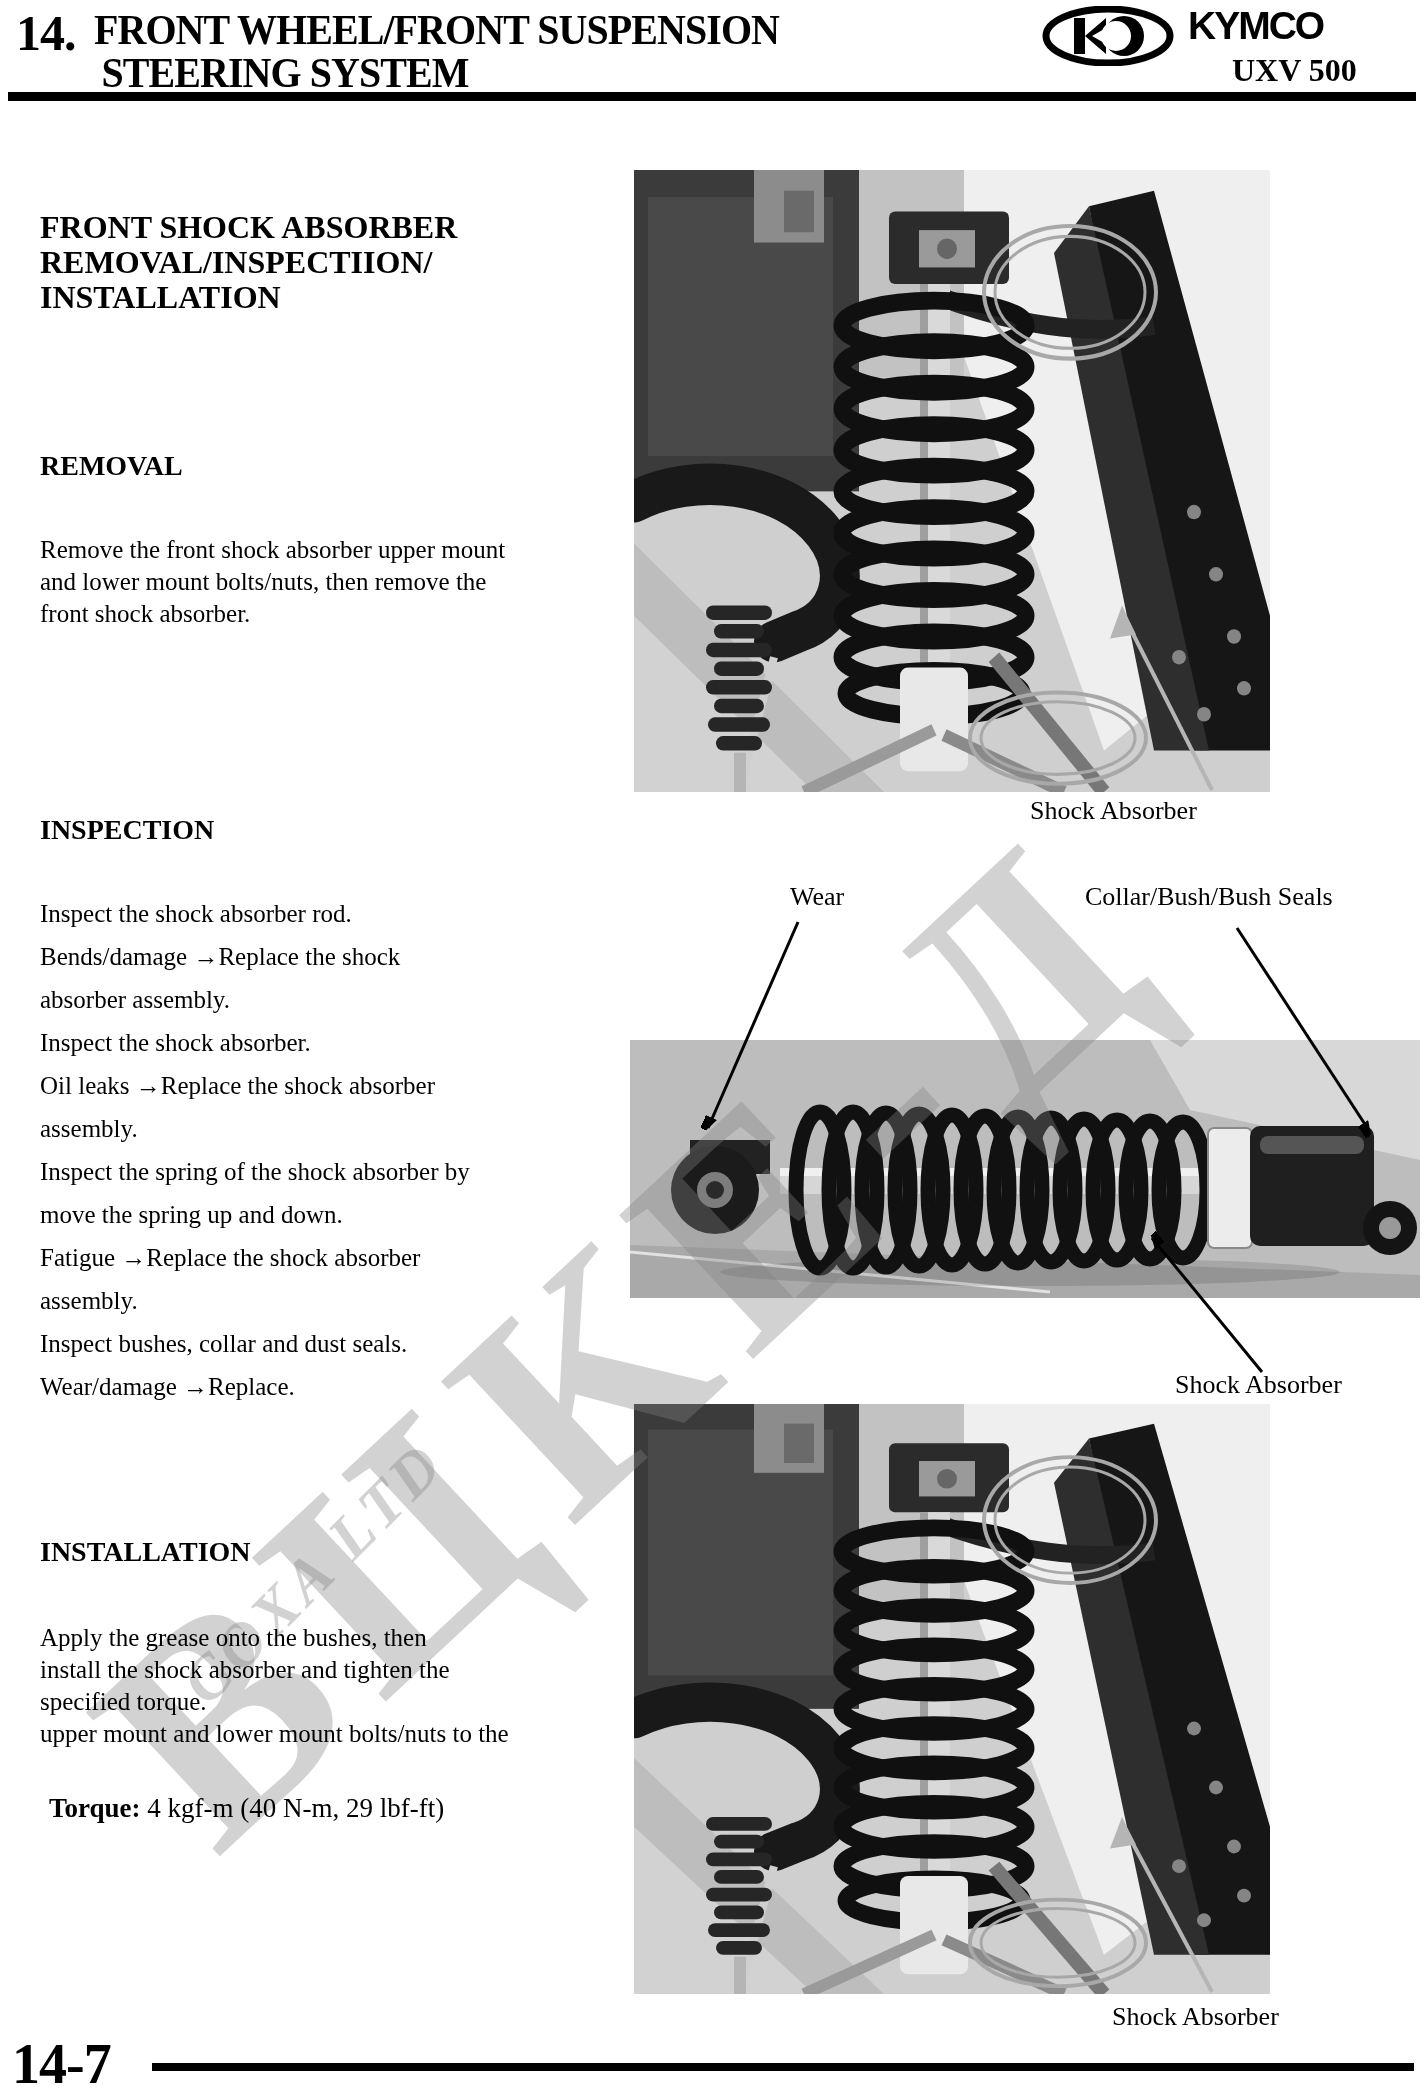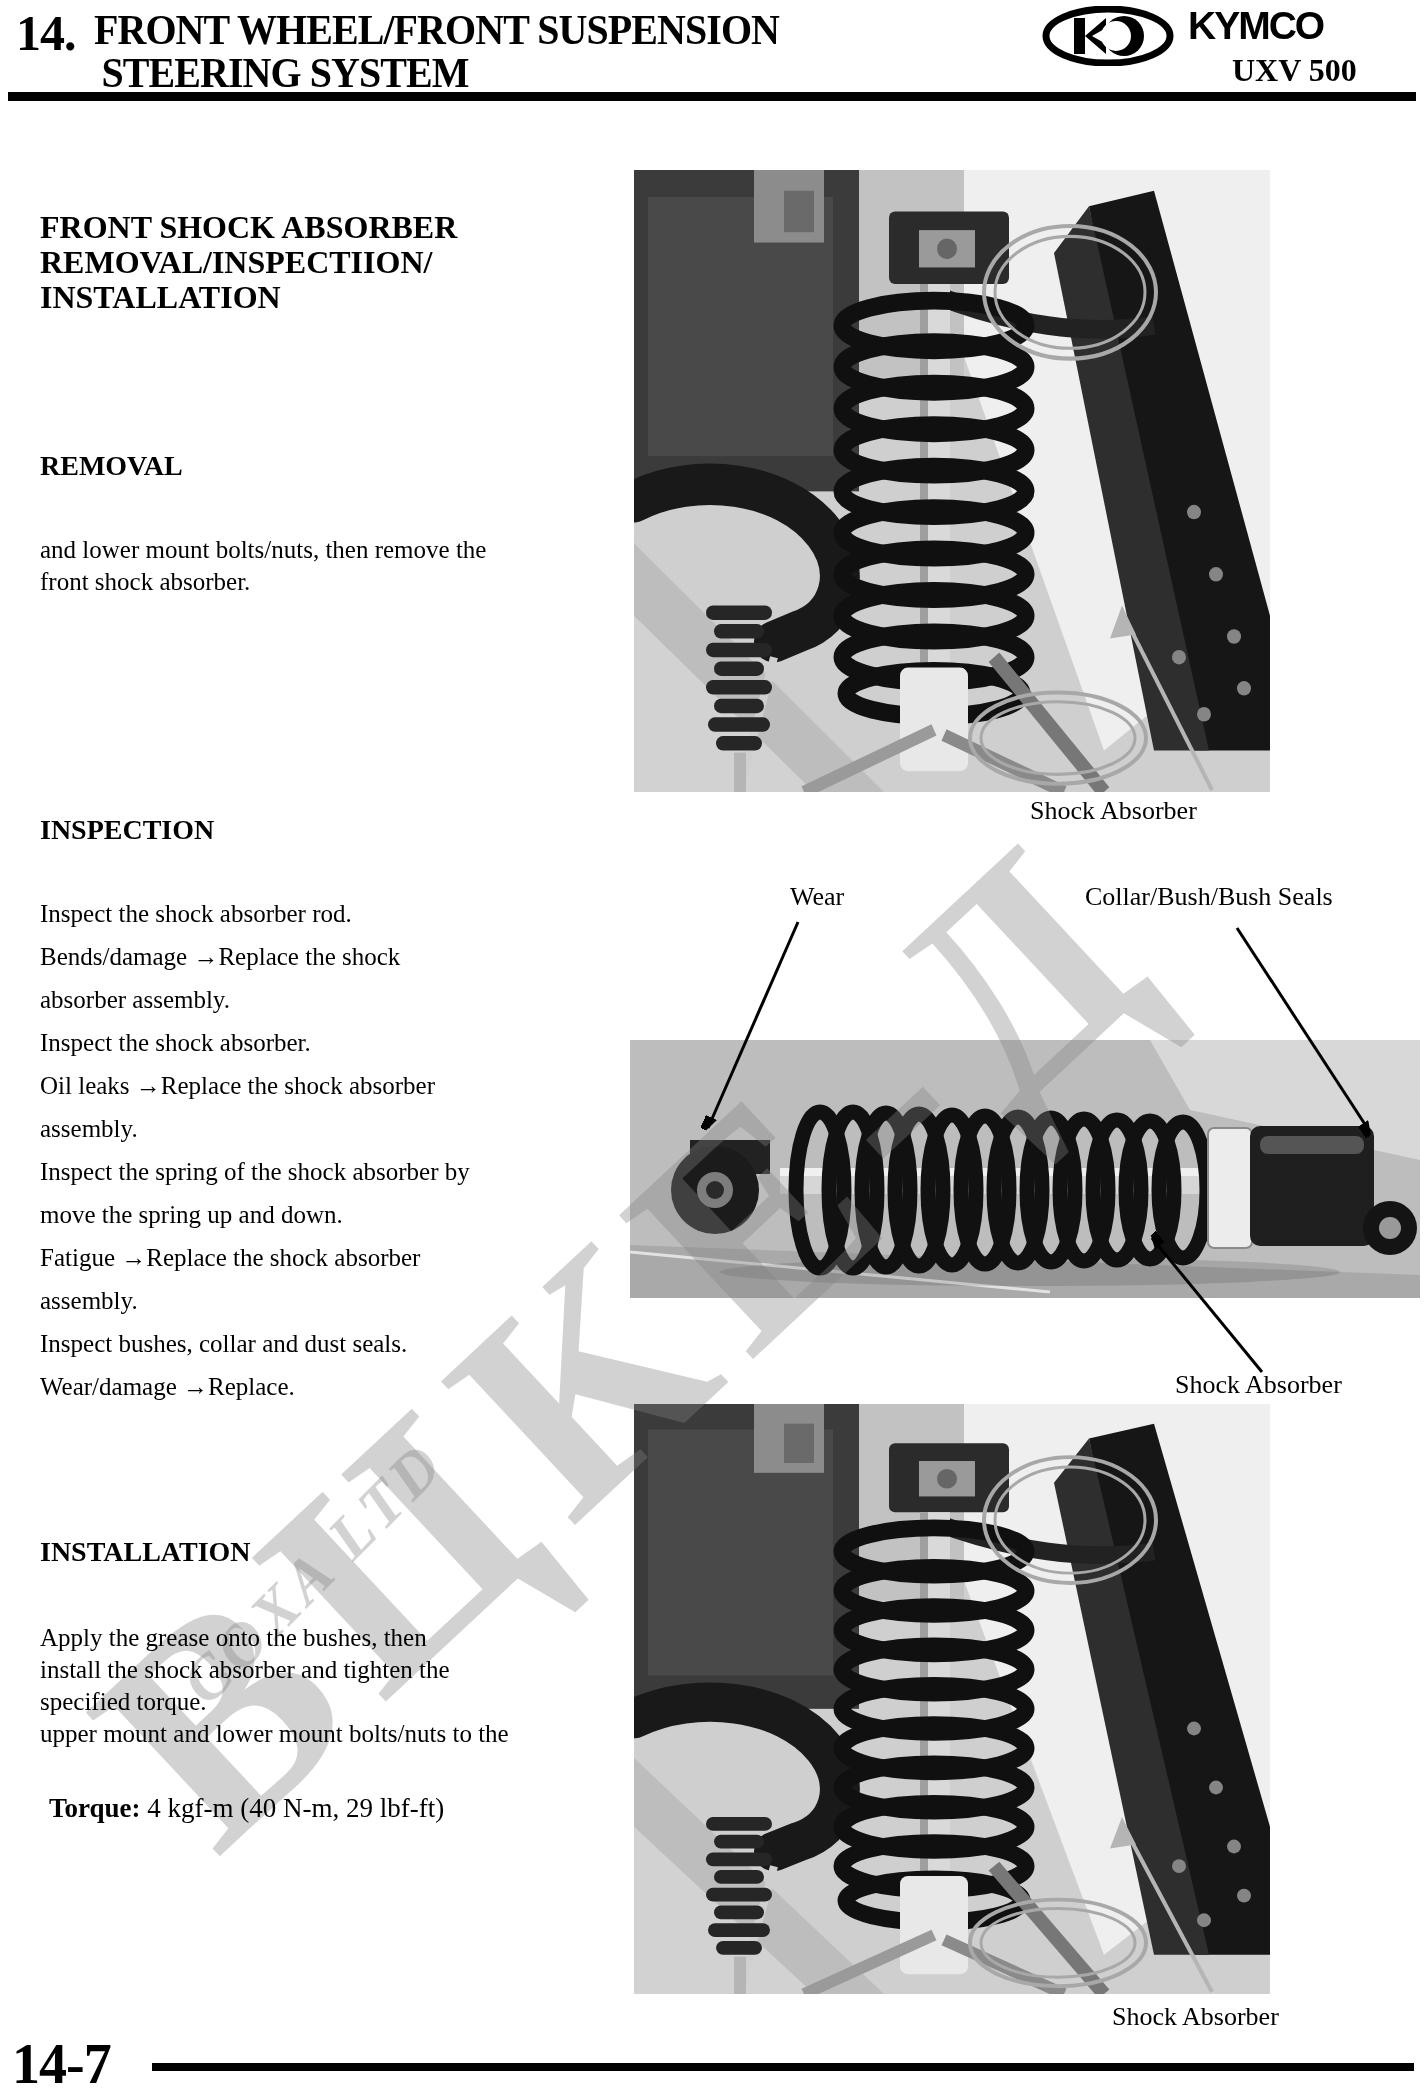--- a/index.html
+++ b/index.html
@@ -182,20 +182,21 @@
   <div class="hdr-rule"></div>
 
   <div class="main-title">
     <div>FRONT SHOCK ABSORBER</div>
     <div>REMOVAL/INSPECTIION/</div>
     <div>INSTALLATION</div>
   </div>
 
   <div class="sec-head" style="top:450px">REMOVAL</div>
   <div class="body-block lh32" style="top:534px">
+    <div>Remove the front shock absorber upper mount</div>
     <div>and lower mount bolts/nuts, then remove the</div>
     <div>front shock absorber.</div>
   </div>
 
   <div class="sec-head" style="top:814px">INSPECTION</div>
   <div class="body-block lh43" style="top:892px">
     <div>Inspect the shock absorber rod.</div>
     <div>Bends/damage →Replace the shock</div>
     <div>absorber assembly.</div>
     <div>Inspect the shock absorber.</div>

